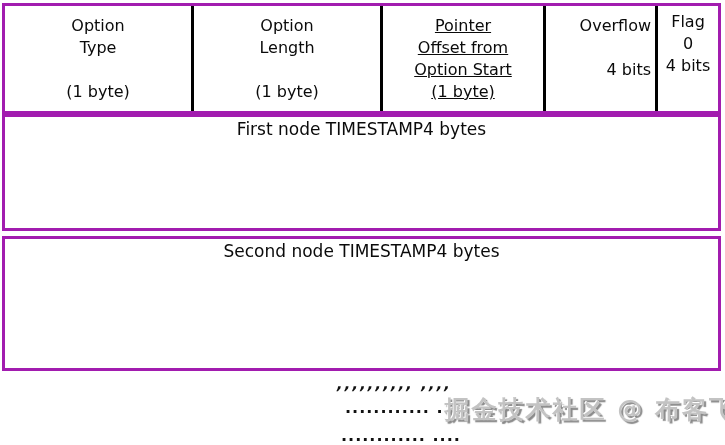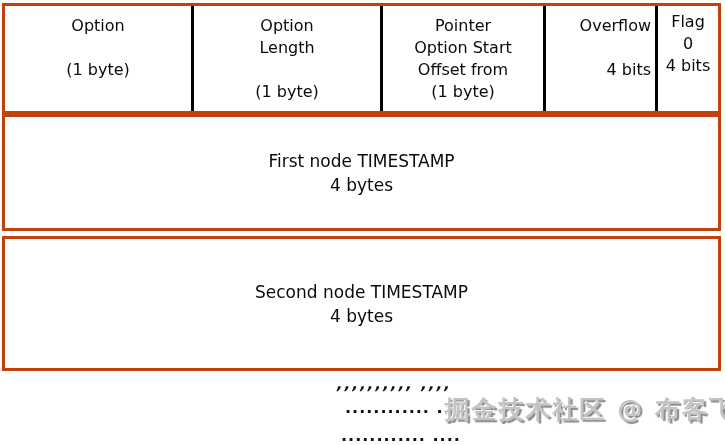--- a/index.html
+++ b/index.html
@@ -13,47 +13,47 @@
     width: 725px;
     height: 445px;
     background: #ffffff;
     overflow: hidden;
     color: #0a0a0a;
   }
   .box {
     position: absolute;
     left: 2px;
     width: 719px;
-    border: 3px solid #c2410c;
+    border: 3px solid #a21caf;
     box-sizing: border-box;
     background: #ffffff;
   }
   .header-row {
     top: 3px;
     height: 111px;
     display: flex;
     align-items: stretch;
   }
   .cell {
     box-sizing: border-box;
     padding-top: 9px;
     font-size: 16px;
     line-height: 22px;
     text-align: center;
   }
   .cell + .cell { border-left: 3px solid #000000; }
   .cell.c1 { width: 186px; }
   .cell.c2 { width: 189px; }
-  .cell.c3 { width: 163px; }
+  .cell.c3 { width: 163px; text-decoration: underline; }
   .cell.c4 { width: 112px; text-align: right; padding-left: 17px; padding-right: 4px; }
   .cell.c5 { flex: 1; padding-top: 5px; }
   .line { min-height: 22px; white-space: nowrap; }
   .wide-row {
     display: flex;
-    flex-direction: column;
+    flex-direction: row;
     justify-content: center;
     text-align: center;
     font-size: 17px;
     line-height: 24px;
   }
   .row-first  { top: 114px; height: 117px; }
   .row-second { top: 236px; height: 135px; }
   .dots-block {
     position: absolute;
     left: 337px;
@@ -85,33 +85,34 @@
   }
 </style>
 </head>
 <body>
 
 <div class="canvas">
 
   <div class="box header-row">
     <div class="cell c1">
       <div class="line">Option</div>
+      <div class="line">Type</div>
       <div class="line"></div>
       <div class="line">(1 byte)</div>
     </div>
     <div class="cell c2">
       <div class="line">Option</div>
       <div class="line">Length</div>
       <div class="line"></div>
       <div class="line">(1 byte)</div>
     </div>
     <div class="cell c3">
       <div class="line">Pointer</div>
+      <div class="line">Offset from</div>
       <div class="line">Option Start</div>
-      <div class="line">Offset from</div>
       <div class="line">(1 byte)</div>
     </div>
     <div class="cell c4">
       <div class="line">Overflow</div>
       <div class="line"></div>
       <div class="line">4 bits</div>
     </div>
     <div class="cell c5">
       <div class="line">Flag</div>
       <div class="line">0</div>

